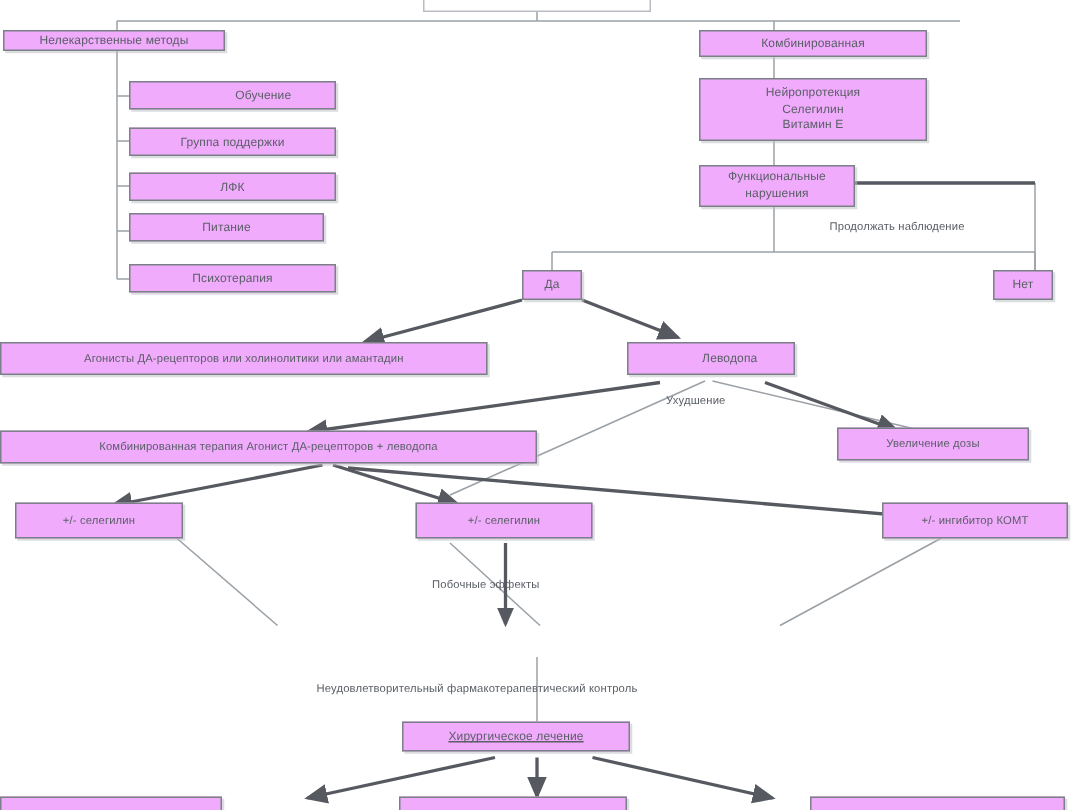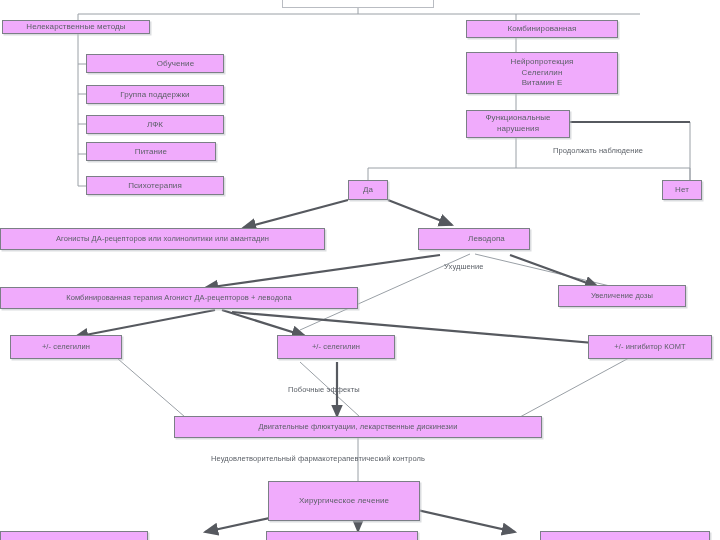--- a/index.html
+++ b/index.html
@@ -182,25 +182,24 @@
   <div class="node sm" style="left:558px; top:285px; width:128px; height:22px;">Увеличение дозы</div>
 
   <div class="node sm" style="left:10px; top:335px; width:112px; height:24px;">+/- селегилин</div>
 
   <div class="node sm" style="left:277px; top:335px; width:118px; height:24px;">+/- селегилин</div>
 
   <div class="node sm" style="left:588px; top:335px; width:124px; height:24px;">+/- ингибитор КОМТ</div>
 
   <div class="edge-label" style="left:288px; top:385px;">Побочные эффекты</div>
 
-  <div class="node sm" style="left:174px; top:416px; width:368px; height:22px;">Двигательные флюктуации, лекарственные дискинезии</div>
 
   <div class="edge-label" style="left:211px; top:454px;">Неудовлетворительный фармакотерапевтический контроль</div>
 
-  <div class="node" style="left:268px; top:481px; width:152px; height:40px;">Хирургическое лечение</div>
+  <div class="node" style="left:268px; top:481px; width:152px; height:20px;text-decoration:underline;">Хирургическое лечение</div>
 
   <div class="node" style="left:0px; top:531px; width:148px; height:20px;"></div>
 
   <div class="node" style="left:266px; top:531px; width:152px; height:20px;"></div>
 
   <div class="node" style="left:540px; top:531px; width:170px; height:20px;"></div>
 
 </div>
 
 </body></html>

